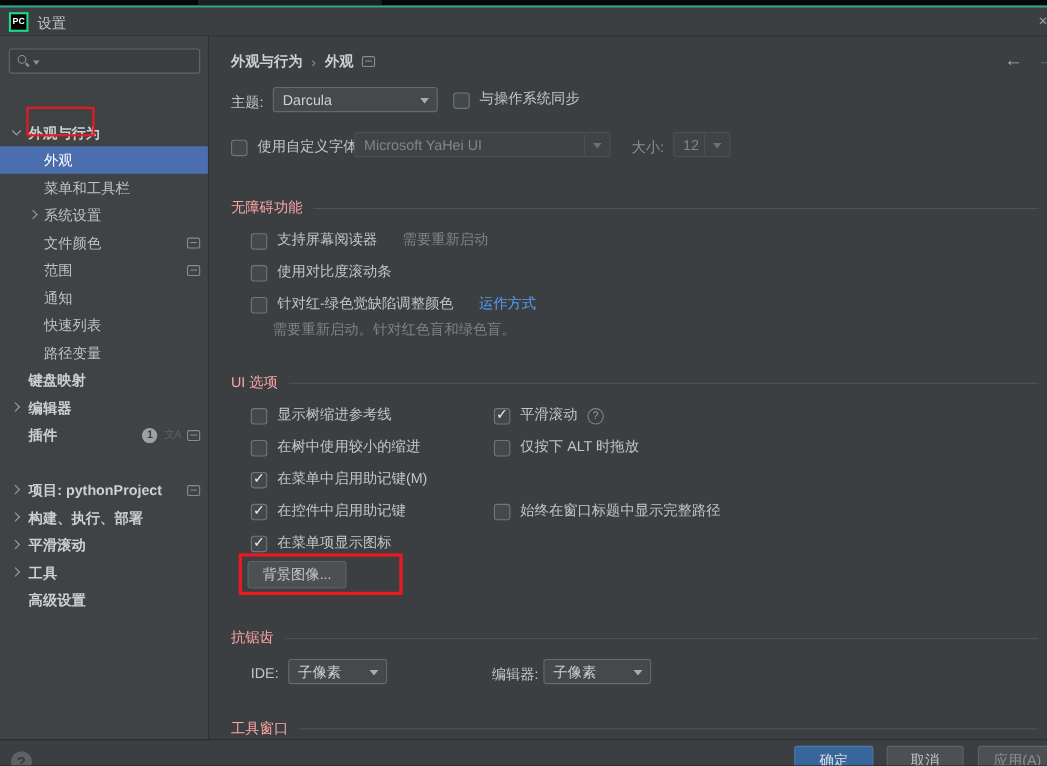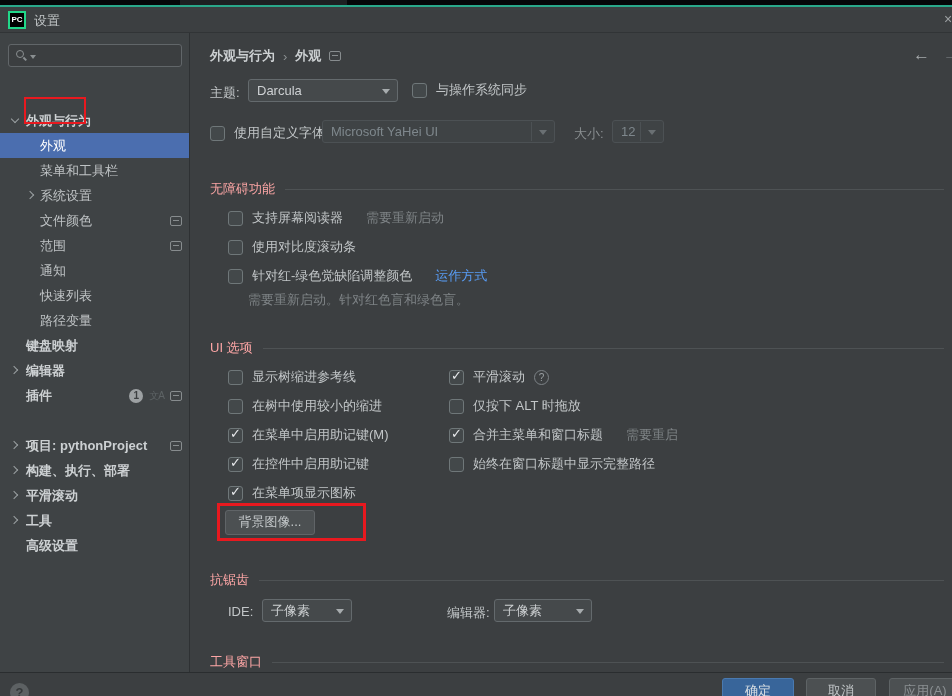--- a/index.html
+++ b/index.html
@@ -52,21 +52,21 @@
   .combo { position:absolute; height:23px; background:#45494b; border:1px solid #646a6d; border-radius:3px; }
   .combo .combo-val { position:absolute; left:8px; top:0; line-height:21px; font-size:13px; color:#ced1d3; white-space:nowrap; }
   .combo .combo-arrow { position:absolute; right:7px; top:9px; width:0; height:0; border-left:4px solid transparent; border-right:4px solid transparent; border-top:5px solid #a7acae; }
   .combo.disabled { border-color:#4c5154; background:#3f4345; }
   .combo.disabled .combo-val { color:#7e878c; }
   .combo.disabled .combo-arrow { border-top-color:#6a7073; }
   .combo.disabled::before { content:""; position:absolute; right:22px; top:1px; bottom:1px; border-left:1px solid #4c5154; }
 
   .cb { width:15px; height:15px; border:1px solid #6f7779; border-radius:3px; background:#43484a; display:inline-block; position:relative; flex:none; }
   .cb.checked::after { content:"✓"; position:absolute; left:1px; top:-3px; font-size:13px; color:#e8eaec; font-weight:bold; }
-  .cbrow { position:absolute; height:18px; display:flex; align-items:center; gap:9px; font-size:13px; color:#c2c6c8; white-space:nowrap; }
+  .cbrow { position:absolute; height:18px; display:flex; align-items:flex-end; gap:9px; font-size:13px; color:#c2c6c8; white-space:nowrap; }
   .note { color:#7e8386; margin-left:14px; }
   .link { color:#589df6; margin-left:14px; }
 
   .sect { position:absolute; left:210px; right:8px; display:flex; align-items:center; gap:10px; }
   .sect-title { color:#fca5a5; font-size:13px; white-space:nowrap; }
   .sect-line { flex:1; height:1px; background:#4e5254; }
 
   .mini-help { display:inline-block; width:15px; height:15px; border:1px solid #7d8387; border-radius:50%; color:#9aa0a3; font-size:10px; line-height:14px; text-align:center; }
   .btn-bg { position:absolute; left:225px; top:510px; width:90px; height:25px; background:#4c5052; border:1px solid #606467; border-radius:3px; color:#c3c7c9; font-size:13px; text-align:center; line-height:22px; }
 
@@ -261,25 +261,20 @@
 
   <div class="cbrow" style="left:449px;top:368px">
     <span class="cb checked"></span>
     <span>平滑滚动</span>
     <span class="mini-help">?</span>
   </div>
   <div class="cbrow" style="left:449px;top:397px">
     <span class="cb"></span>
     <span>仅按下 ALT 时拖放</span>
   </div>
-  <div class="cbrow" style="left:449px;top:426px">
-    <span class="cb checked"></span>
-    <span>合并主菜单和窗口标题</span>
-    <span class="note">需要重启</span>
-  </div>
   <div class="cbrow" style="left:449px;top:455px">
     <span class="cb"></span>
     <span>始终在窗口标题中显示完整路径</span>
   </div>
 
   <div class="btn-bg">背景图像...</div>
 
   <div class="sect" style="top:571px">
     <span class="sect-title">抗锯齿</span>
     <span class="sect-line"></span>

